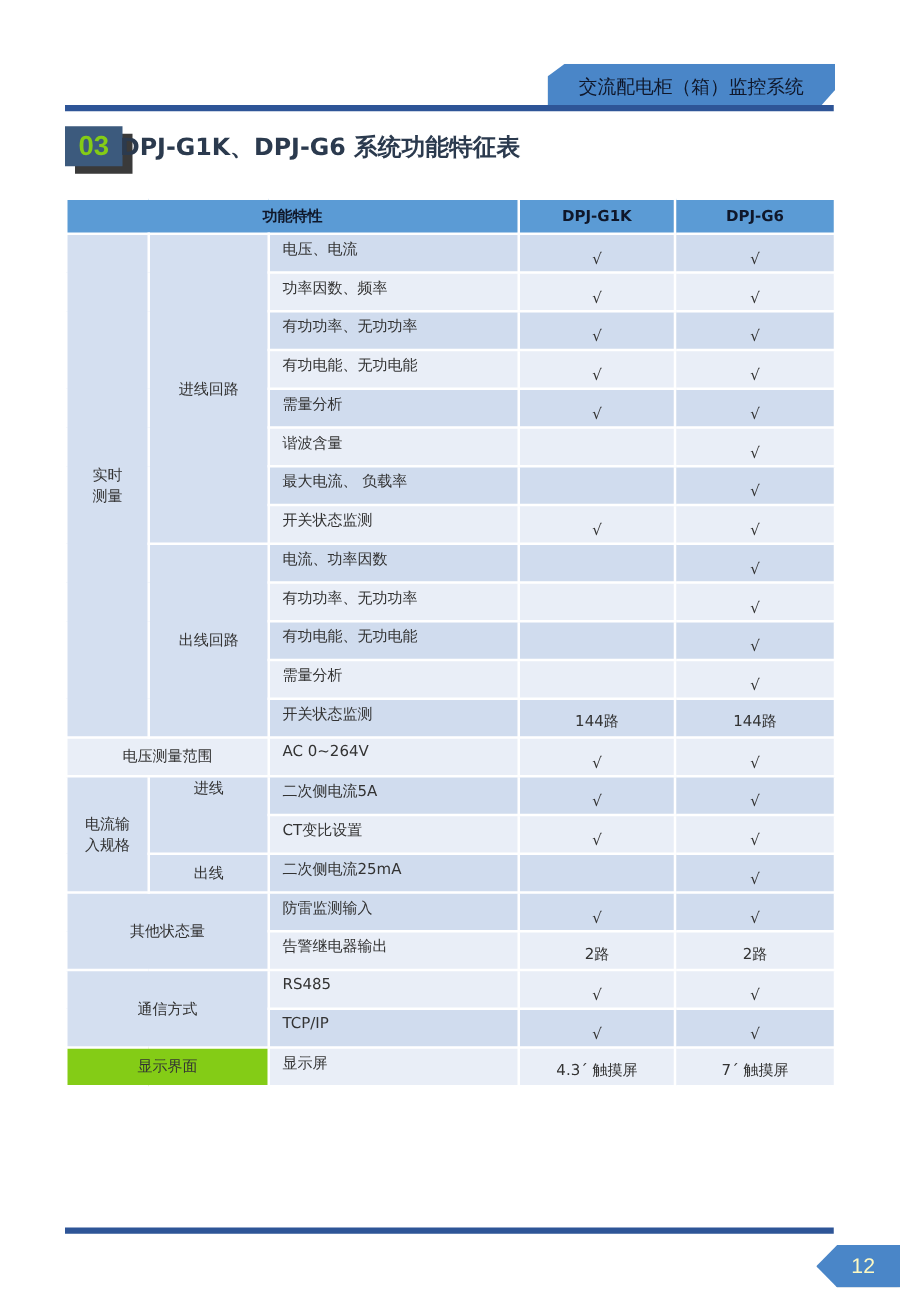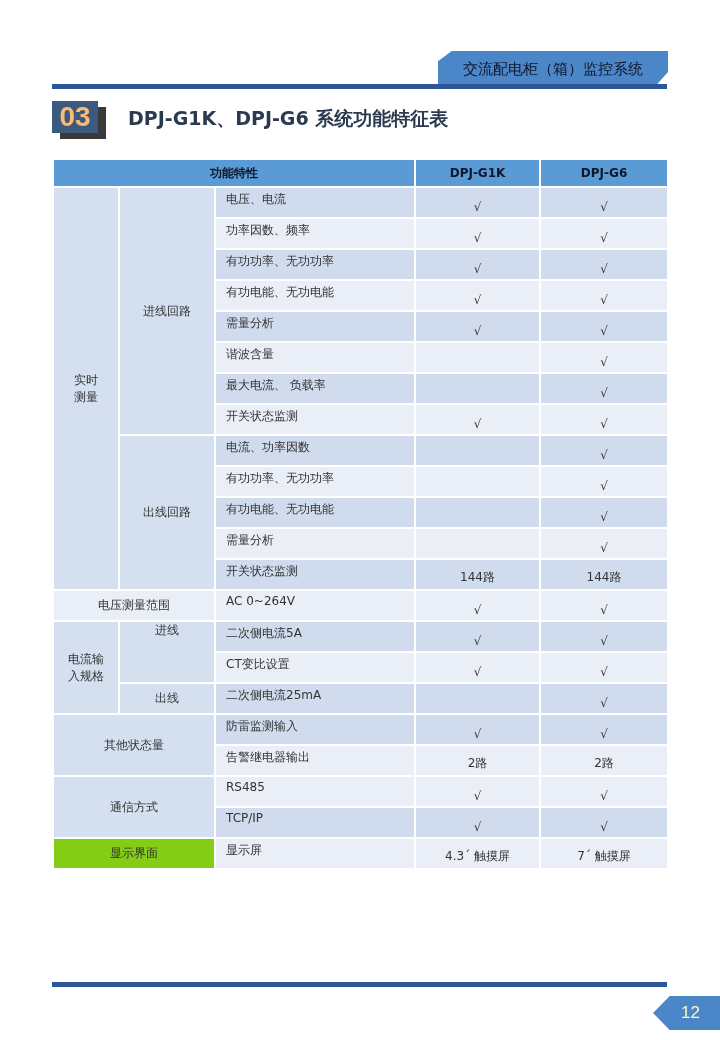--- a/index.html
+++ b/index.html
@@ -10,24 +10,24 @@
   .top-rule { position: absolute; left: 52px; top: 84px; width: 615px; height: 5px; background: #2e5597; }
   .top-tab {
     position: absolute; left: 438px; top: 51px; width: 230px; height: 34px;
     background: #4a86c8; color: #0f172a; font-size: 15px; line-height: 36px; text-align: center;
     clip-path: polygon(6% 0, 100% 0, 100% 62%, 95% 100%, 0 100%, 0 30%);
     box-shadow: 0 1px 2px rgba(0,0,0,0.3);
   }
   .sec-num-shadow { position: absolute; left: 60px; top: 107px; width: 46px; height: 32px; background: #3a3a3a; }
   .sec-num {
     position: absolute; left: 52px; top: 101px; width: 46px; height: 32px; background: #3c5a7d;
-    color: #fdba74; font-family: "Liberation Sans", sans-serif; font-weight: bold; font-size: 28px; line-height: 32px; text-align: center;
+    color: #84cc16; font-family: "Liberation Sans", sans-serif; font-weight: bold; font-size: 22px; line-height: 32px; text-align: center;
   }
   .sec-title {
-    position: absolute; left: 128px; top: 103px; font-size: 19px; font-weight: bold; color: #2b3a4e;
+    position: absolute; left: 96px; top: 103px; font-size: 19px; font-weight: bold; color: #2b3a4e;
     line-height: 30px;
   }
   table.spec {
     position: absolute; left: 52px; top: 158px; width: 615px; border-collapse: collapse; table-layout: fixed;
     font-size: 12px; color: #333;
   }
   table.spec th, table.spec td { border: 2px solid #ffffff; padding: 0; height: 26px; }
   table.spec th { background: #5b9bd5; color: #0f172a; font-weight: bold; height: 26px; text-align: center; }
   table.spec td { text-align: center; vertical-align: middle; }
   td.cat { background: #d4dff0; }

